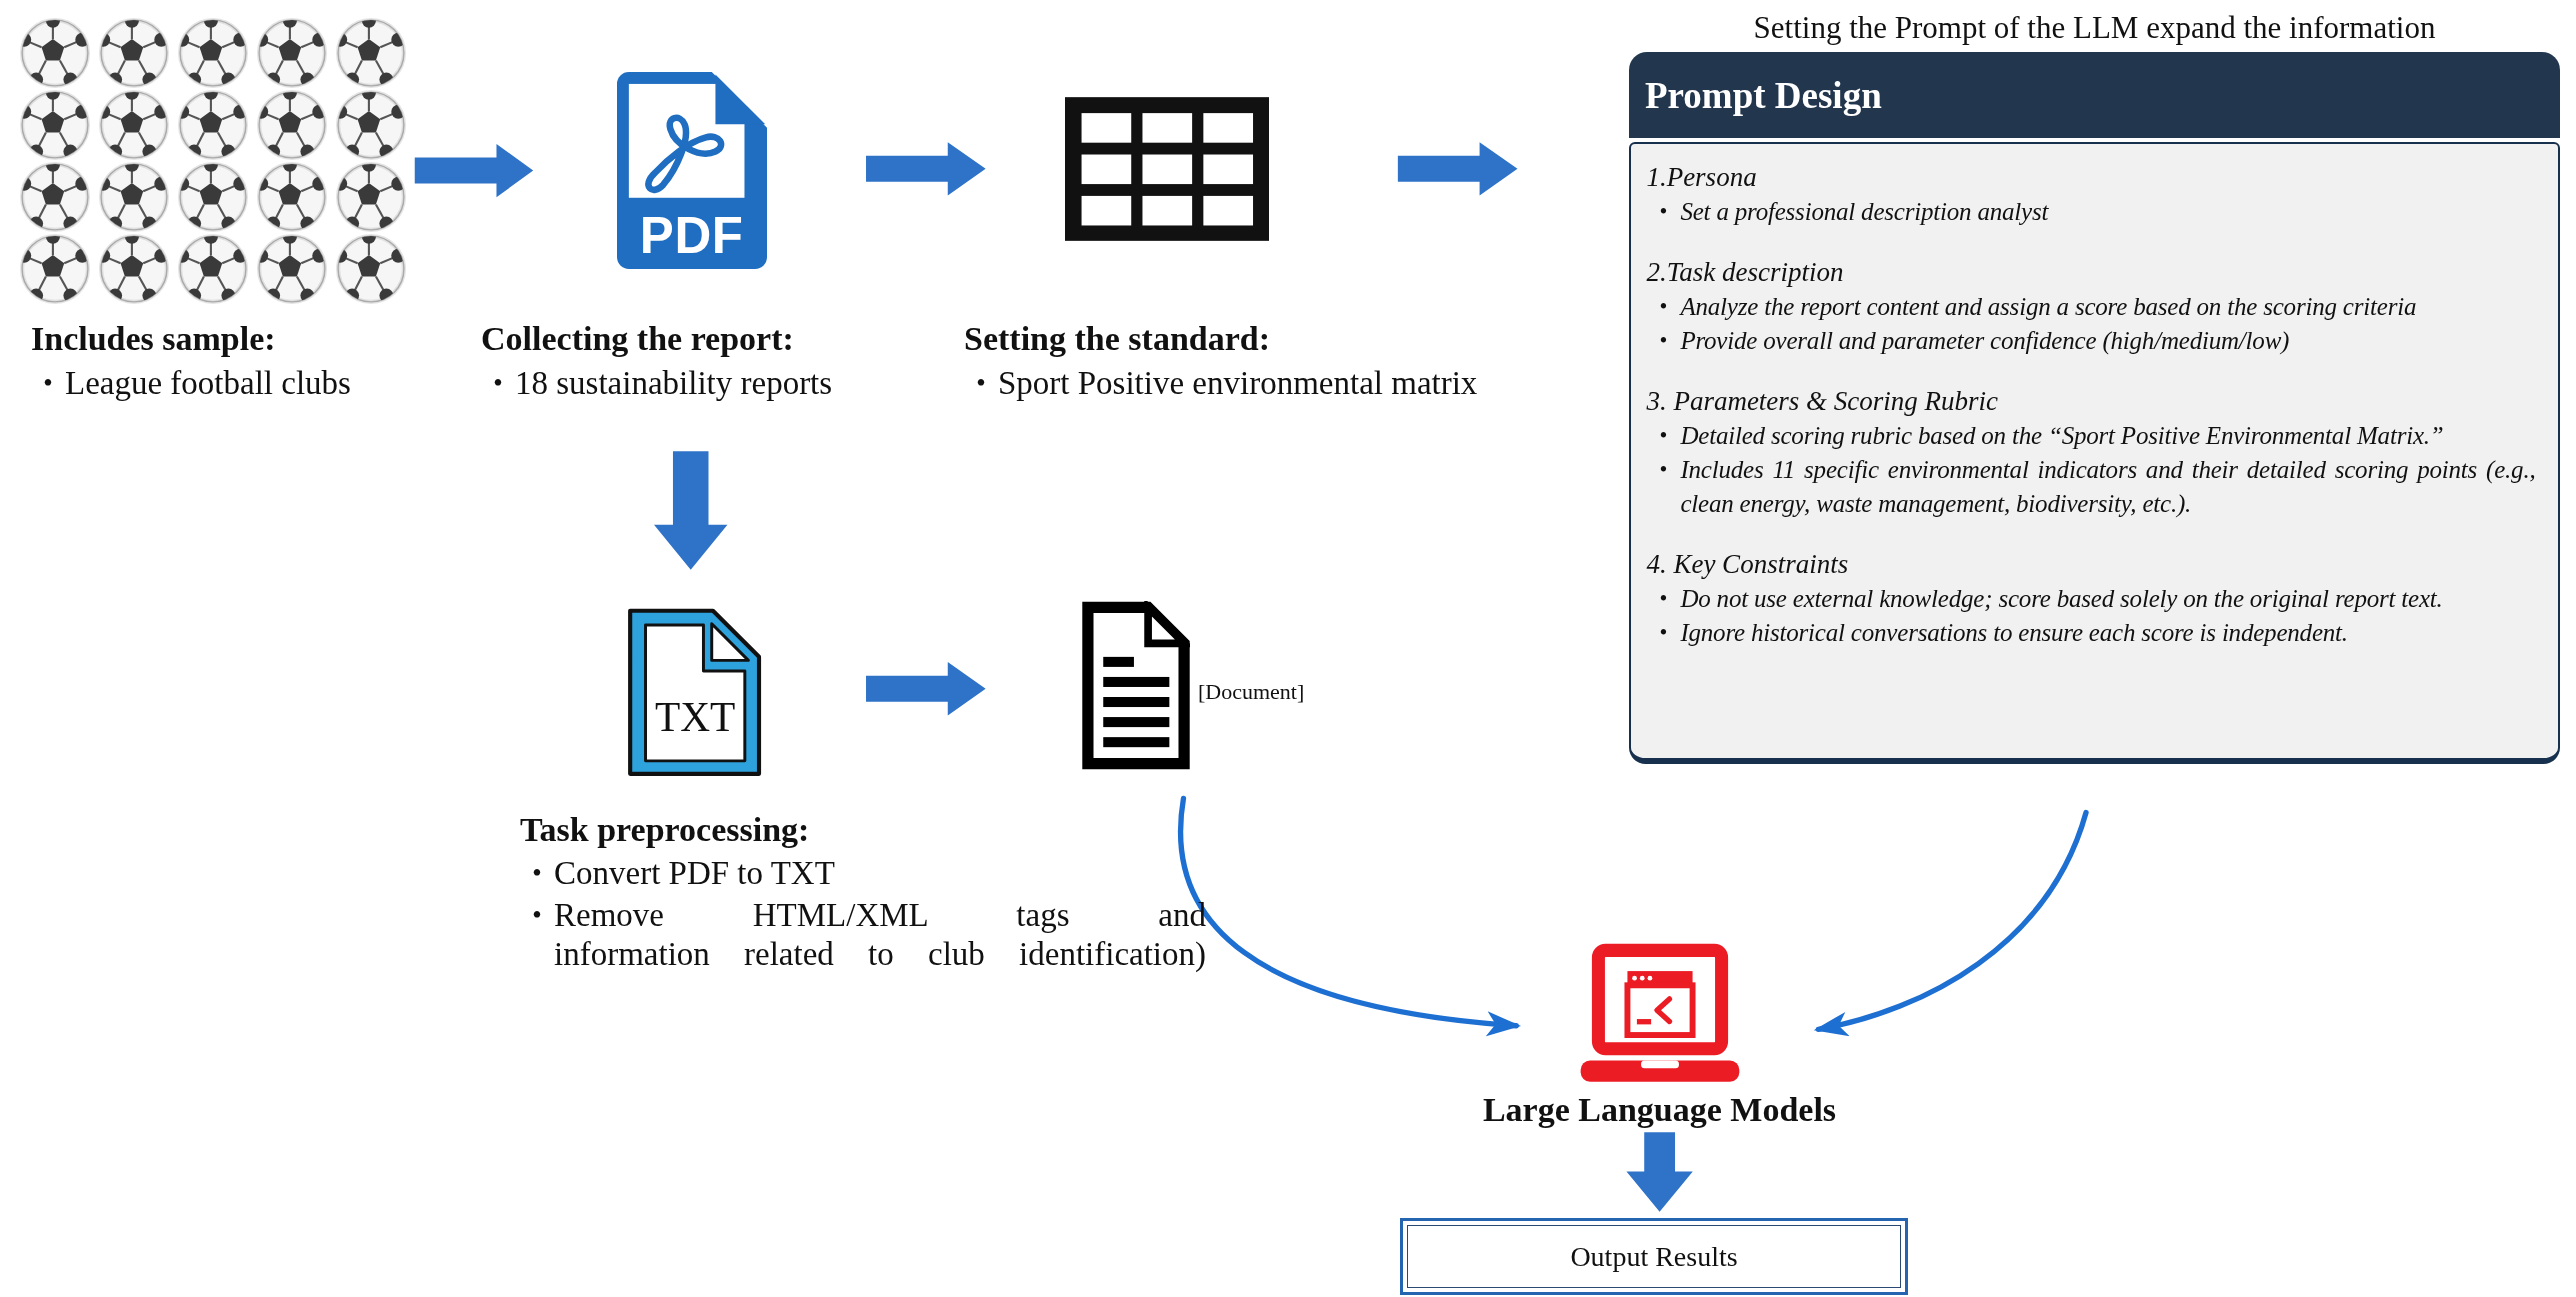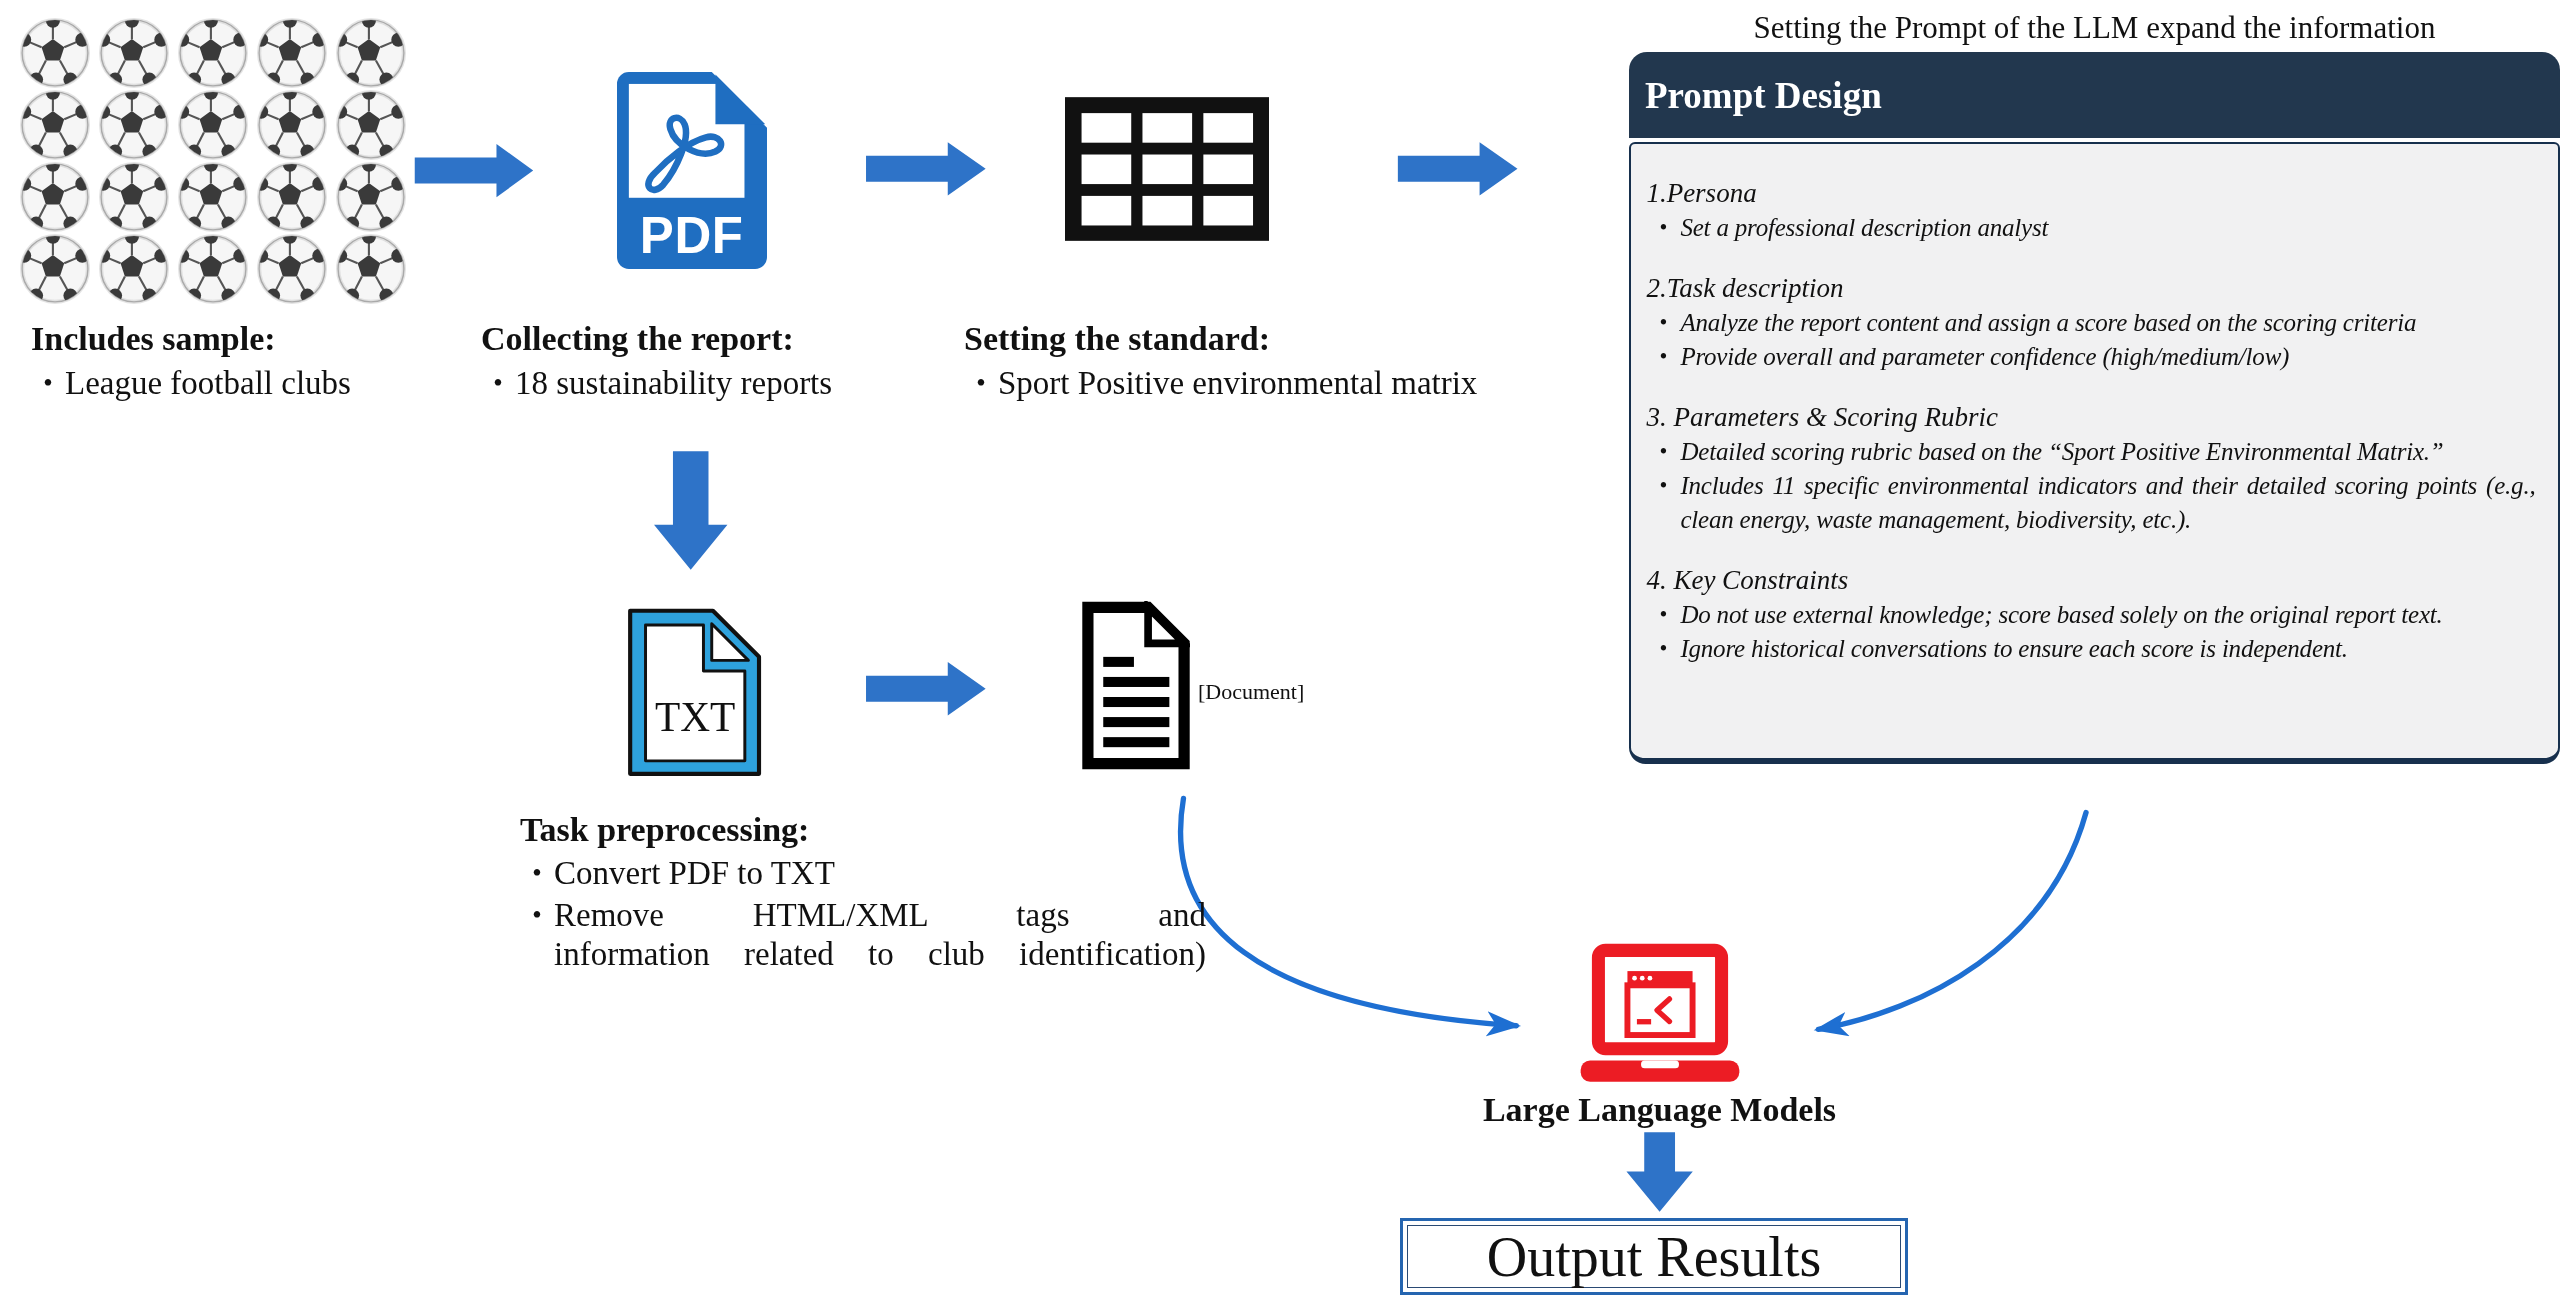--- a/index.html
+++ b/index.html
@@ -32,32 +32,32 @@
   #table-icon{left:1065px;top:97px;}
   #txt-icon{left:623px;top:606px;}
   #doc-icon{left:1082px;top:601px;}
   #laptop-icon{left:1570px;top:943px;}
   #document-label{left:1198px;top:679px;font-size:22px;}
   #llm-label{left:1393px;top:1091px;width:533px;text-align:center;font-weight:bold;font-size:34px;}
   
   #output-box{left:1400px;top:1218px;width:508px;height:77px;box-sizing:border-box;
     border:3.6px solid var(--output_border,#2565b0);background:#fff;}
   #output-inner{position:absolute;left:3.6px;top:3.6px;right:3.6px;bottom:3.6px;
-    border:1.2px solid #2a4a74;display:flex;align-items:center;justify-content:center;font-size:56px;}
+    border:1.2px solid #2a4a74;display:flex;align-items:center;justify-content:center;font-size:28px;}
   
   #prompt-title{left:1629px;top:9.5px;width:931px;text-align:center;font-size:31px;}
   #prompt-box{left:1629px;top:52px;width:931px;}
   #prompt-header{height:86px;background:var(--navy_header,#22374e);border-radius:18px 18px 0 0;
     display:flex;align-items:center;padding-left:16px;box-sizing:border-box;
     color:#fff;font-weight:bold;font-size:37px;}
   #prompt-body{margin-top:3.6px;height:622px;box-sizing:border-box;
     background:var(--panel_bg,#f1f1f2);border:2.4px solid var(--navy_border,#17304d);
     border-bottom-width:6px;border-radius:6px 6px 16.6px 16.6px;
     padding:15.4px 22.5px 6px 15.4px;font-style:italic;}
-  .pb-section{margin-bottom:25px;margin-top:16px;}
+  .pb-section{margin-bottom:25px;}
   .pb-heading{font-size:27px;line-height:36px;}
   .pb-bullet{display:grid;grid-template-columns:34px 1fr;font-size:25px;line-height:34px;}
   .pb-bullet .bm{text-align:center;font-style:normal;font-size:22.5px;}
   .pb-bullet .bt{text-align:justify;letter-spacing:-0.2px;}
   
   .pdf-word{font-family:"Liberation Sans","DejaVu Sans",sans-serif;font-weight:bold;font-size:86px;fill:#fff;letter-spacing:1px;}
   .txt-word{font-family:"Liberation Serif","DejaVu Serif",serif;font-size:70px;fill:#111;}
 </style>
 </head>
 <body>

